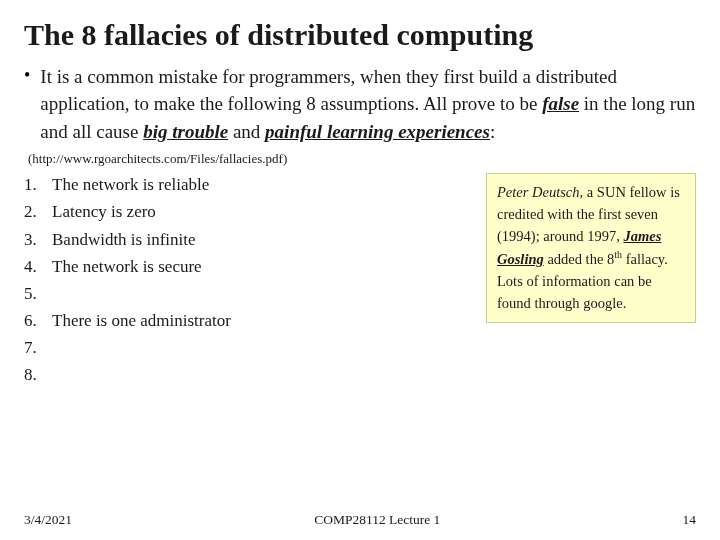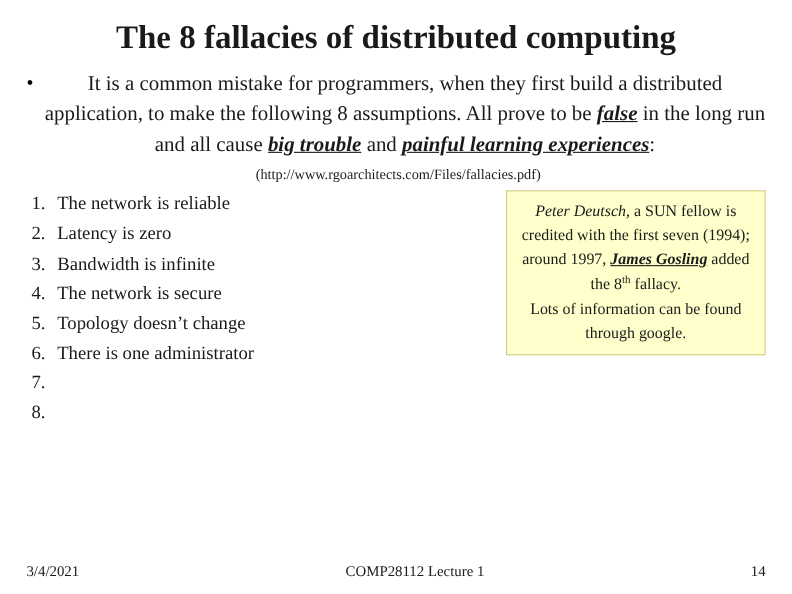--- a/index.html
+++ b/index.html
@@ -1,15 +1,15 @@
 <!DOCTYPE html>
 <html><head>
   <meta charset="utf-8">
   <style>
-    * { margin: 0; padding: 0; box-sizing: border-box; text-align: center; }
+    * { margin: 0; padding: 0; box-sizing: border-box; }
     body {
       background: #ffffff;
       font-family: 'Times New Roman', Times, serif;
       width: 720px;
       height: 540px;
       overflow: hidden;
       padding: 18px 24px 14px 24px;
     }
 
     .title {
@@ -74,21 +74,21 @@
       display: flex;
       gap: 6px;
     }
 
     .list-num {
       min-width: 22px;
       font-weight: normal;
     }
 
     .sidebar-box {
-      width: 236px;
+      width: 210px;
       background: #ffffcc;
       border: 1px solid #cccc88;
       padding: 8px 10px;
       font-size: 14.5px;
       line-height: 1.5;
       color: #1a1a1a;
       align-self: flex-start;
       margin-top: 2px;
     }
 
@@ -140,21 +140,20 @@
         <li>
           <span class="list-num">3.</span>
           <span>Bandwidth is infinite</span>
         </li>
         <li>
           <span class="list-num">4.</span>
           <span>The network is secure</span>
         </li>
         <li>
           <span class="list-num">5.</span>
-          <span>Topology doesn’t change</span>
         </li>
         <li>
           <span class="list-num">6.</span>
           <span>There is one administrator</span>
         </li>
         <li>
           <span class="list-num">7.</span>
         </li>
         <li>
           <span class="list-num">8.</span>

